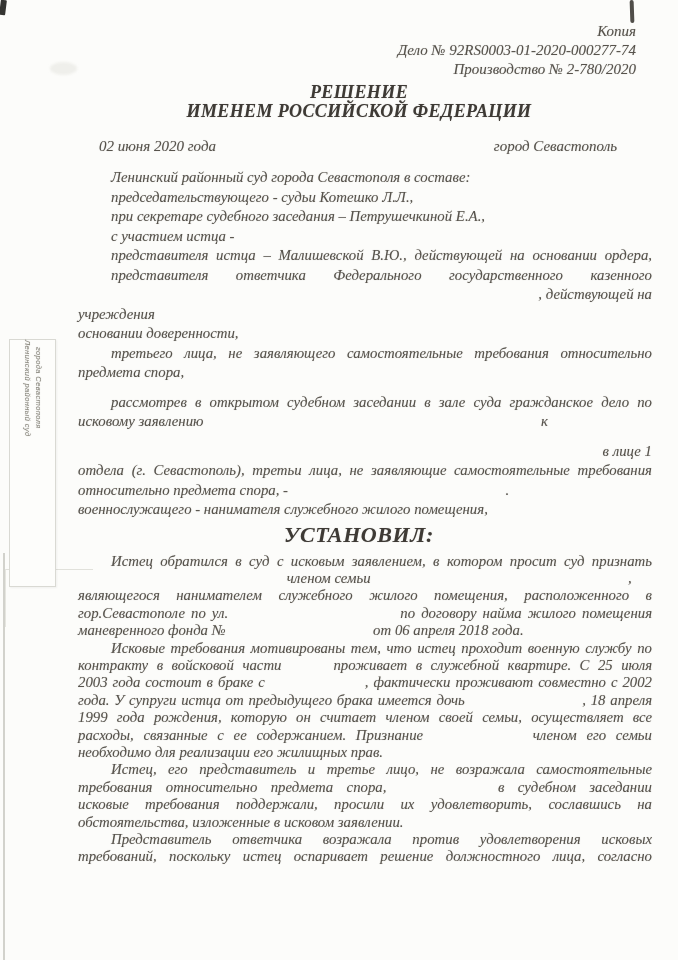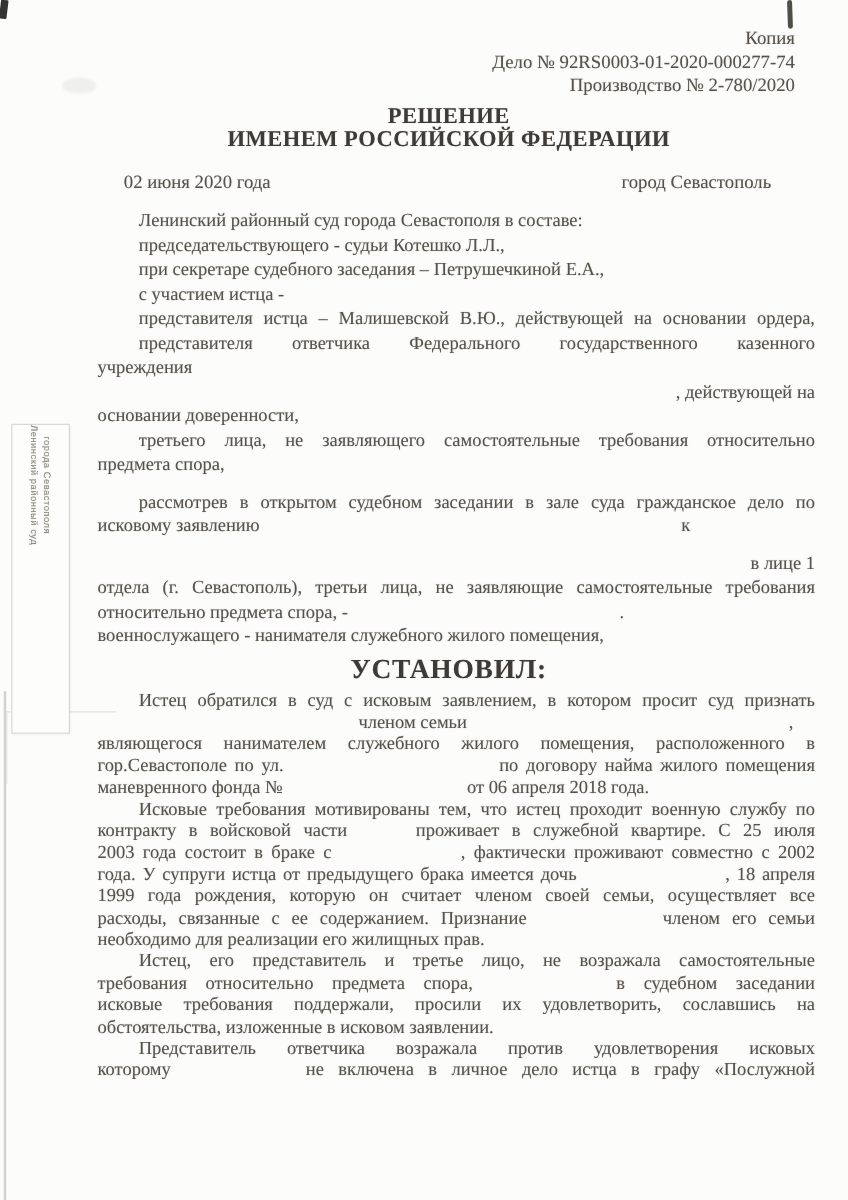--- a/index.html
+++ b/index.html
@@ -7,20 +7,21 @@
     width: 678px; height: 960px;
     overflow: hidden;
     background: var(--paper, #fcfcfa);
     font-family: "Liberation Serif", "DejaVu Serif", serif;
   }
   .page {
     position: relative;
     width: 678px; height: 960px;
     background: var(--paper, #fcfcfa);
     color: var(--ink, #57534c);
+    font-style: italic;
   }
   
   .content, .stamp-tab { text-shadow: 0 0 1px rgba(87,83,76,.35); }
 
   .content {
     position: absolute;
     left: 66px; right: 26px; top: 22px;
   }
 
   .hdr {
@@ -145,22 +146,22 @@
       <span>город Севастополь</span>
     </div>
 
     <div class="sec sec-a">
         <div class="line a-left indent"><span>Ленинский районный суд города Севастополя в составе:</span></div>
         <div class="line a-left indent"><span>председательствующего - судьи Котешко Л.Л.,</span></div>
         <div class="line a-left indent"><span>при секретаре судебного заседания – Петрушечкиной Е.А.,</span></div>
         <div class="line a-left indent"><span>с участием истца -</span></div>
         <div class="line a-justify indent"><span>представителя истца – Малишевской В.Ю., действующей на основании ордера,</span></div>
         <div class="line a-justify indent"><span>представителя ответчика Федерального государственного казенного</span></div>
+        <div class="line a-right"><span>, действующей на</span></div>
         <div class="line a-left"><span>учреждения</span></div>
-        <div class="line a-right"><span>, действующей на</span></div>
         <div class="line a-left"><span>основании доверенности,</span></div>
         <div class="line a-justify indent"><span>третьего лица, не заявляющего самостоятельные требования относительно</span></div>
         <div class="line a-left"><span>предмета спора,</span></div>
         <div class="line blank-a"></div>
         <div class="line a-justify indent"><span>рассмотрев в открытом судебном заседании в зале суда гражданское дело по</span></div>
         <div class="line a-left"><span>исковому заявлению</span> <span class="gap" style="width: 330px;"></span> <span>к</span></div>
         <div class="line blank-a"></div>
         <div class="line a-right"><span>в лице 1</span></div>
         <div class="line a-justify"><span>отдела (г. Севастополь), третьи лица, не заявляющие самостоятельные требования</span></div>
         <div class="line a-left"><span>относительно предмета спора, -</span> <span class="gap" style="width: 210px;"></span> <span>.</span></div>
@@ -180,17 +181,17 @@
         <div class="line a-justify"><span>2003 года состоит в браке с</span> <span class="gap" style="width: 90px;"></span> <span>, фактически проживают совместно с 2002</span></div>
         <div class="line a-justify"><span>года. У супруги истца от предыдущего брака имеется дочь</span> <span class="gap" style="width: 108px;"></span> <span>, 18 апреля</span></div>
         <div class="line a-justify"><span>1999 года рождения, которую он считает членом своей семьи, осуществляет все</span></div>
         <div class="line a-justify"><span>расходы, связанные с ее содержанием. Признание</span> <span class="gap" style="width: 90px;"></span> <span>членом его семьи</span></div>
         <div class="line a-left"><span>необходимо для реализации его жилищных прав.</span></div>
         <div class="line a-justify indent"><span>Истец, его представитель и третье лицо, не возражала самостоятельные</span></div>
         <div class="line a-justify"><span>требования относительно предмета спора,</span> <span class="gap" style="width: 85px;"></span> <span>в судебном заседании</span></div>
         <div class="line a-justify"><span>исковые требования поддержали, просили их удовлетворить, сославшись на</span></div>
         <div class="line a-left"><span>обстоятельства, изложенные в исковом заявлении.</span></div>
         <div class="line a-justify indent"><span>Представитель ответчика возражала против удовлетворения исковых</span></div>
-        <div class="line a-justify"><span>которому</span> <span class="gap" style="width: 85px;"></span> <span>не включена в личное дело истца в графу «Послужной</span></div>
+        <div class="line a-justify"><span>требований, поскольку истец оспаривает решение должностного лица, согласно</span></div>
       </div>
 
   </div>
 </div>
 
 </body></html>

